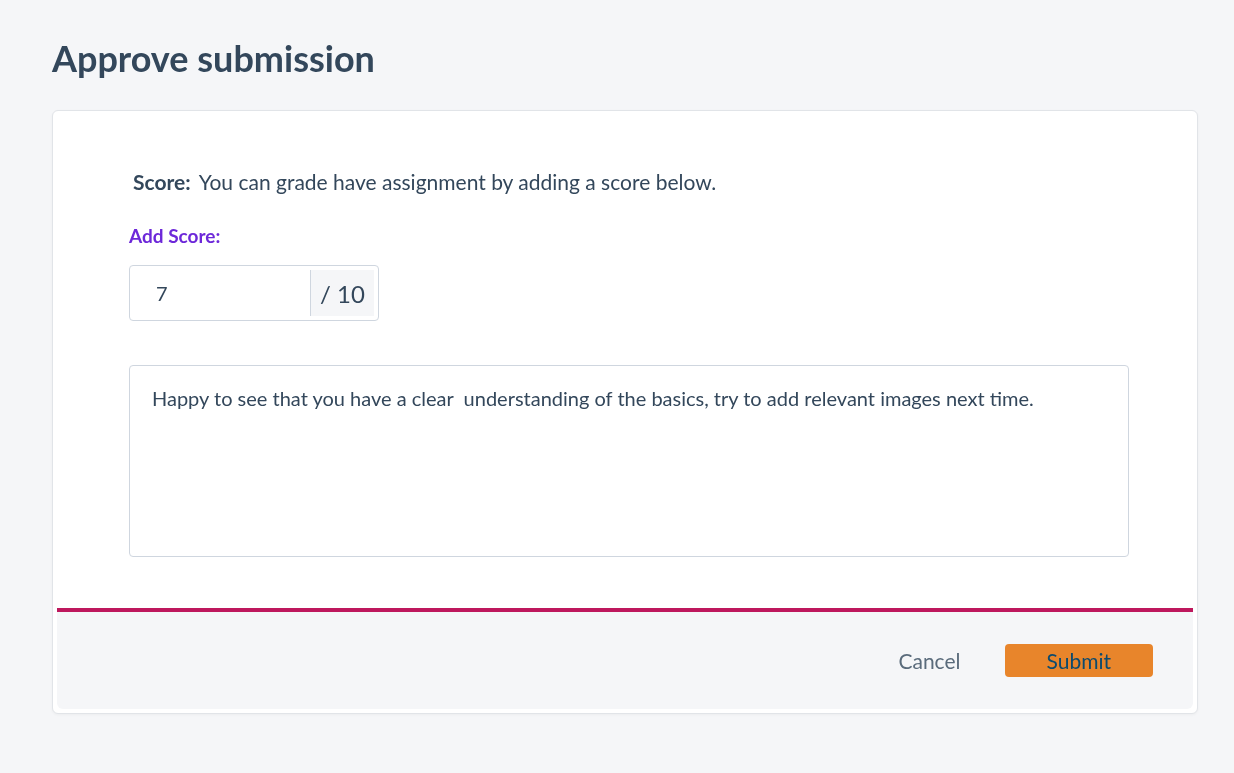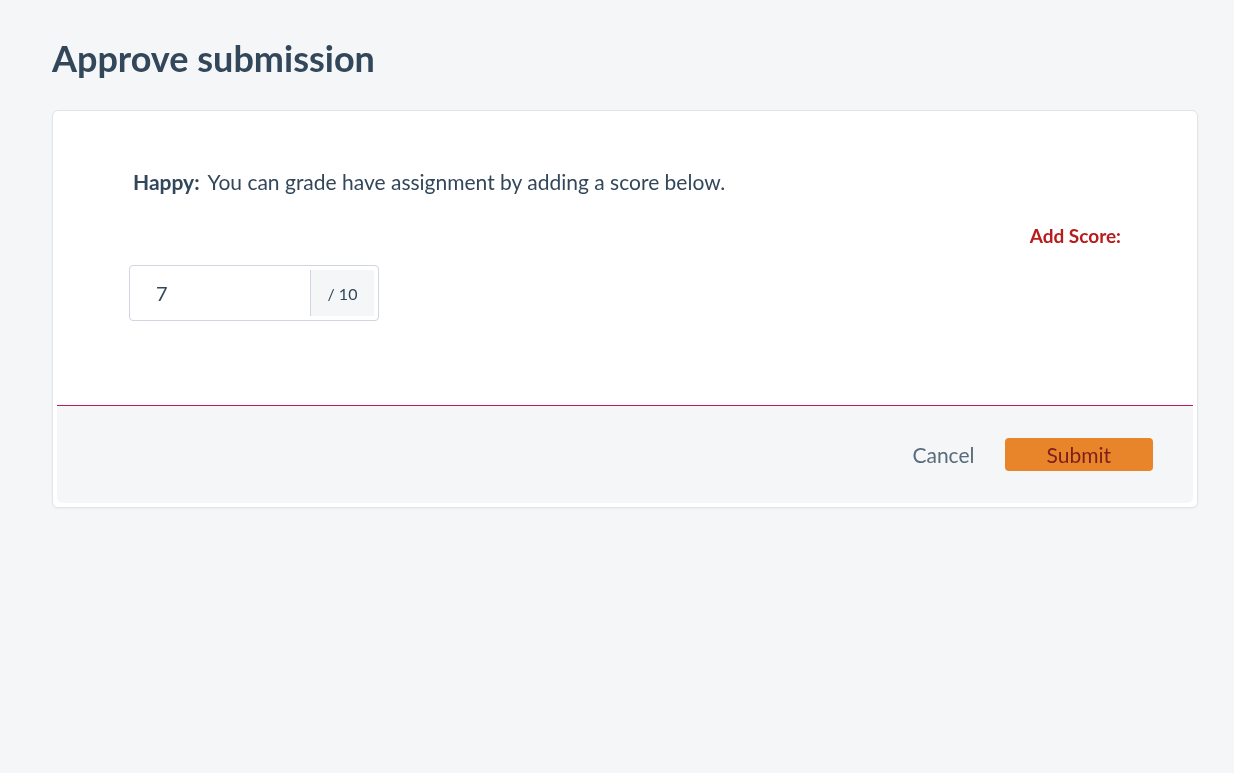--- a/index.html
+++ b/index.html
@@ -35,23 +35,22 @@
       font-size: 21px;
       color: #33475b;
       margin-bottom: 30px;
     }
     .note-line .bold {
       font-weight: 700;
     }
     .field-label {
       font-size: 19px;
       font-weight: 700;
-      color: #b91c1c;
+      color: #6d28d9;
       margin-bottom: 18px;
-      text-align: right;
     }
     .score-group {
       display: flex;
       align-items: stretch;
       border: 1px solid #cfd6df;
       border-radius: 4px;
       width: 250px;
       height: 56px;
       margin-bottom: 40px;
       overflow: hidden;
@@ -65,88 +64,89 @@
       width: 168px;
       background: #ffffff;
       font-family: inherit;
     }
     .score-max {
       background: #f5f6f8;
       border-left: 1px solid #cfd6df;
       display: flex;
       align-items: center;
       justify-content: center;
-      font-size: 16px;
+      font-size: 24px;
       color: #33475b;
       width: 82px;
     }
     .comments-textarea {
       width: 100%;
       height: 192px;
       border: 1px solid #cfd6df;
       border-radius: 4px;
       font-size: 20px;
       color: #33475b;
       padding: 18px 22px;
       font-family: inherit;
       resize: none;
       outline: none;
       line-height: 1.4;
     }
     .card-footer {
       background: #f5f6f8;
-      border-top: 1px solid #be185d;
+      border-top: 4px solid #be185d;
       padding: 26px 36px;
       display: flex;
       justify-content: flex-end;
       align-items: center;
-      gap: 18px;
+      gap: 32px;
       border-radius: 0 0 6px 6px;
     }
     .cancel-button {
       background: transparent;
       border: none;
       font-size: 21px;
       color: #5a6b7b;
       cursor: pointer;
       font-family: inherit;
       padding: 6px 4px;
     }
     .submit-button {
       background: #e8852b;
       border: none;
       border-radius: 4px;
-      color: #7f1d1d;
+      color: #0c4a6e;
       font-size: 21px;
       padding: 4px 42px;
       cursor: pointer;
       font-family: inherit;
       text-align: right;
     }
   </style>
 </head>
 <body>
 
 <h1 class="page-title">Approve submission</h1>
 
 <div class="card">
   <div class="card-body">
 
     <div class="note-line">
-      <span class="bold">Happy:</span><span>You can grade have assignment by adding a score below.</span>
+      <span class="bold">Score:</span><span>You can grade have assignment by adding a score below.</span>
     </div>
 
     <div class="field-label">Add Score:</div>
 
     <div class="score-group">
       <input type="text" class="score-input" value="7" style="">
       <div class="score-max">/ 10</div>
     </div>
 
 
+    <textarea class="comments-textarea" style="">Happy to see that you have a clear  understanding of the basics, try to add relevant images next time.</textarea>
 
   </div>
 
   <div class="card-footer">
     <button class="cancel-button">Cancel</button>
     <button class="submit-button">Submit</button>
   </div>
 </div>
 
 </body></html>

